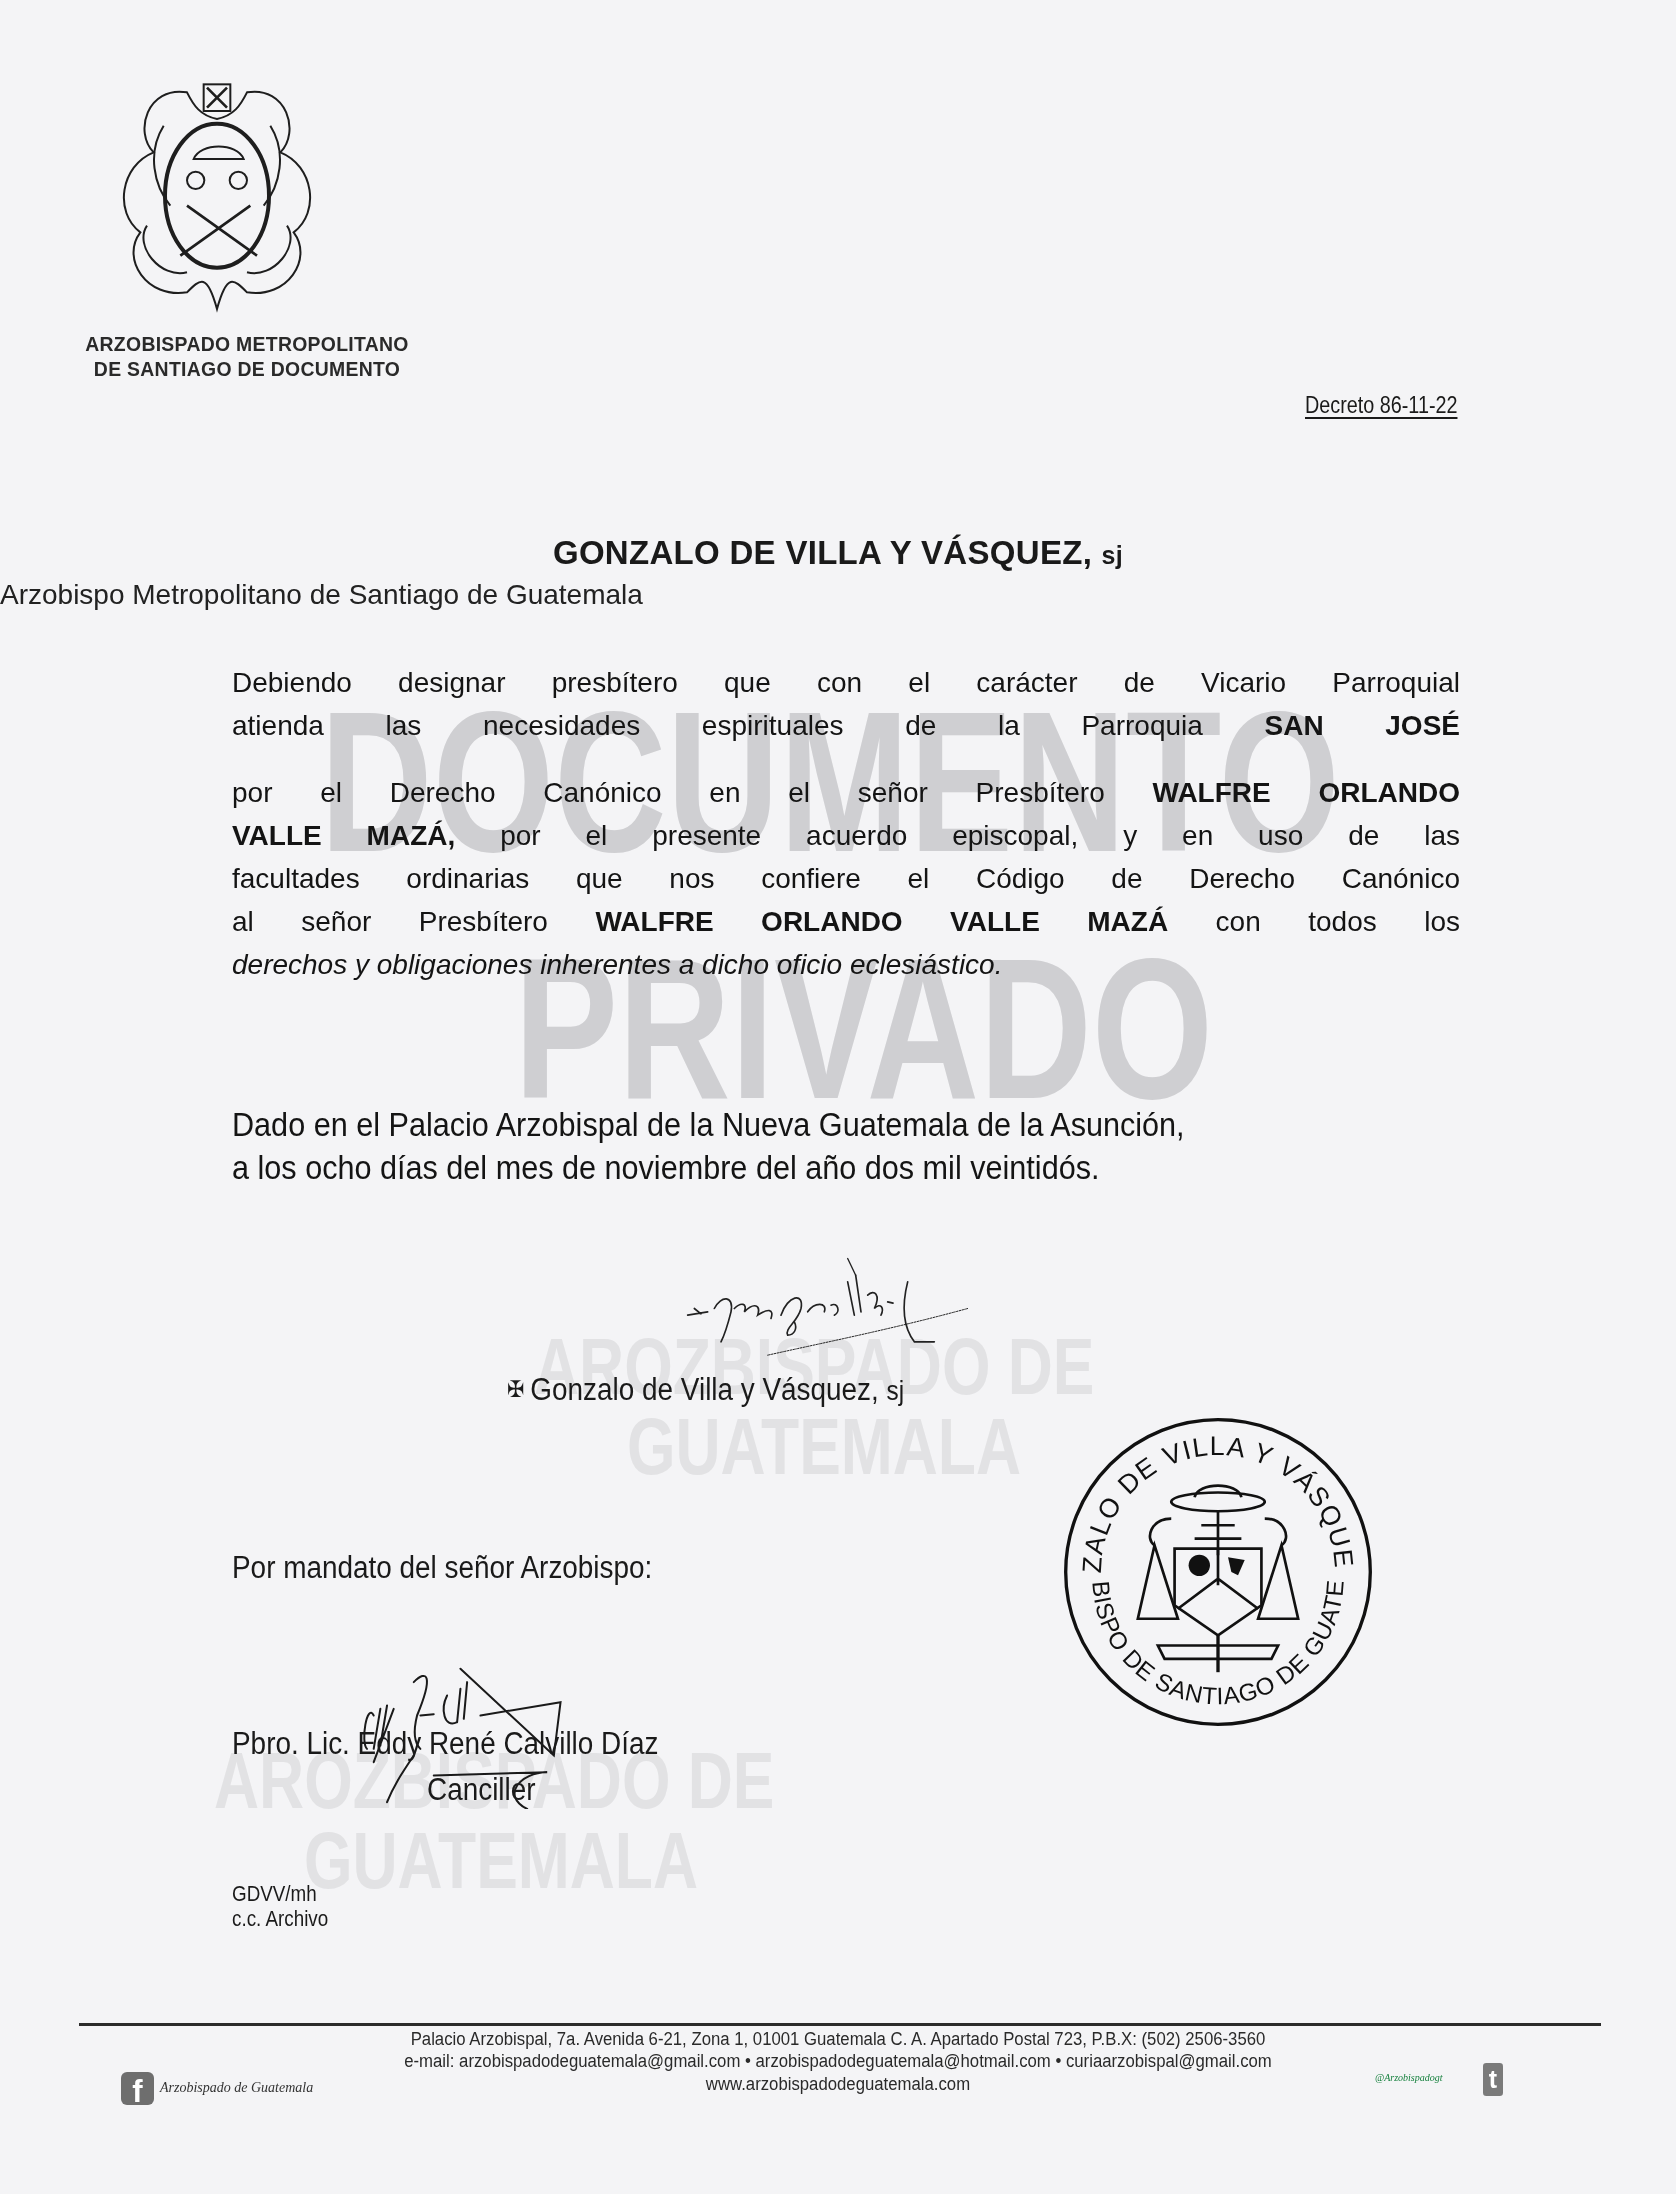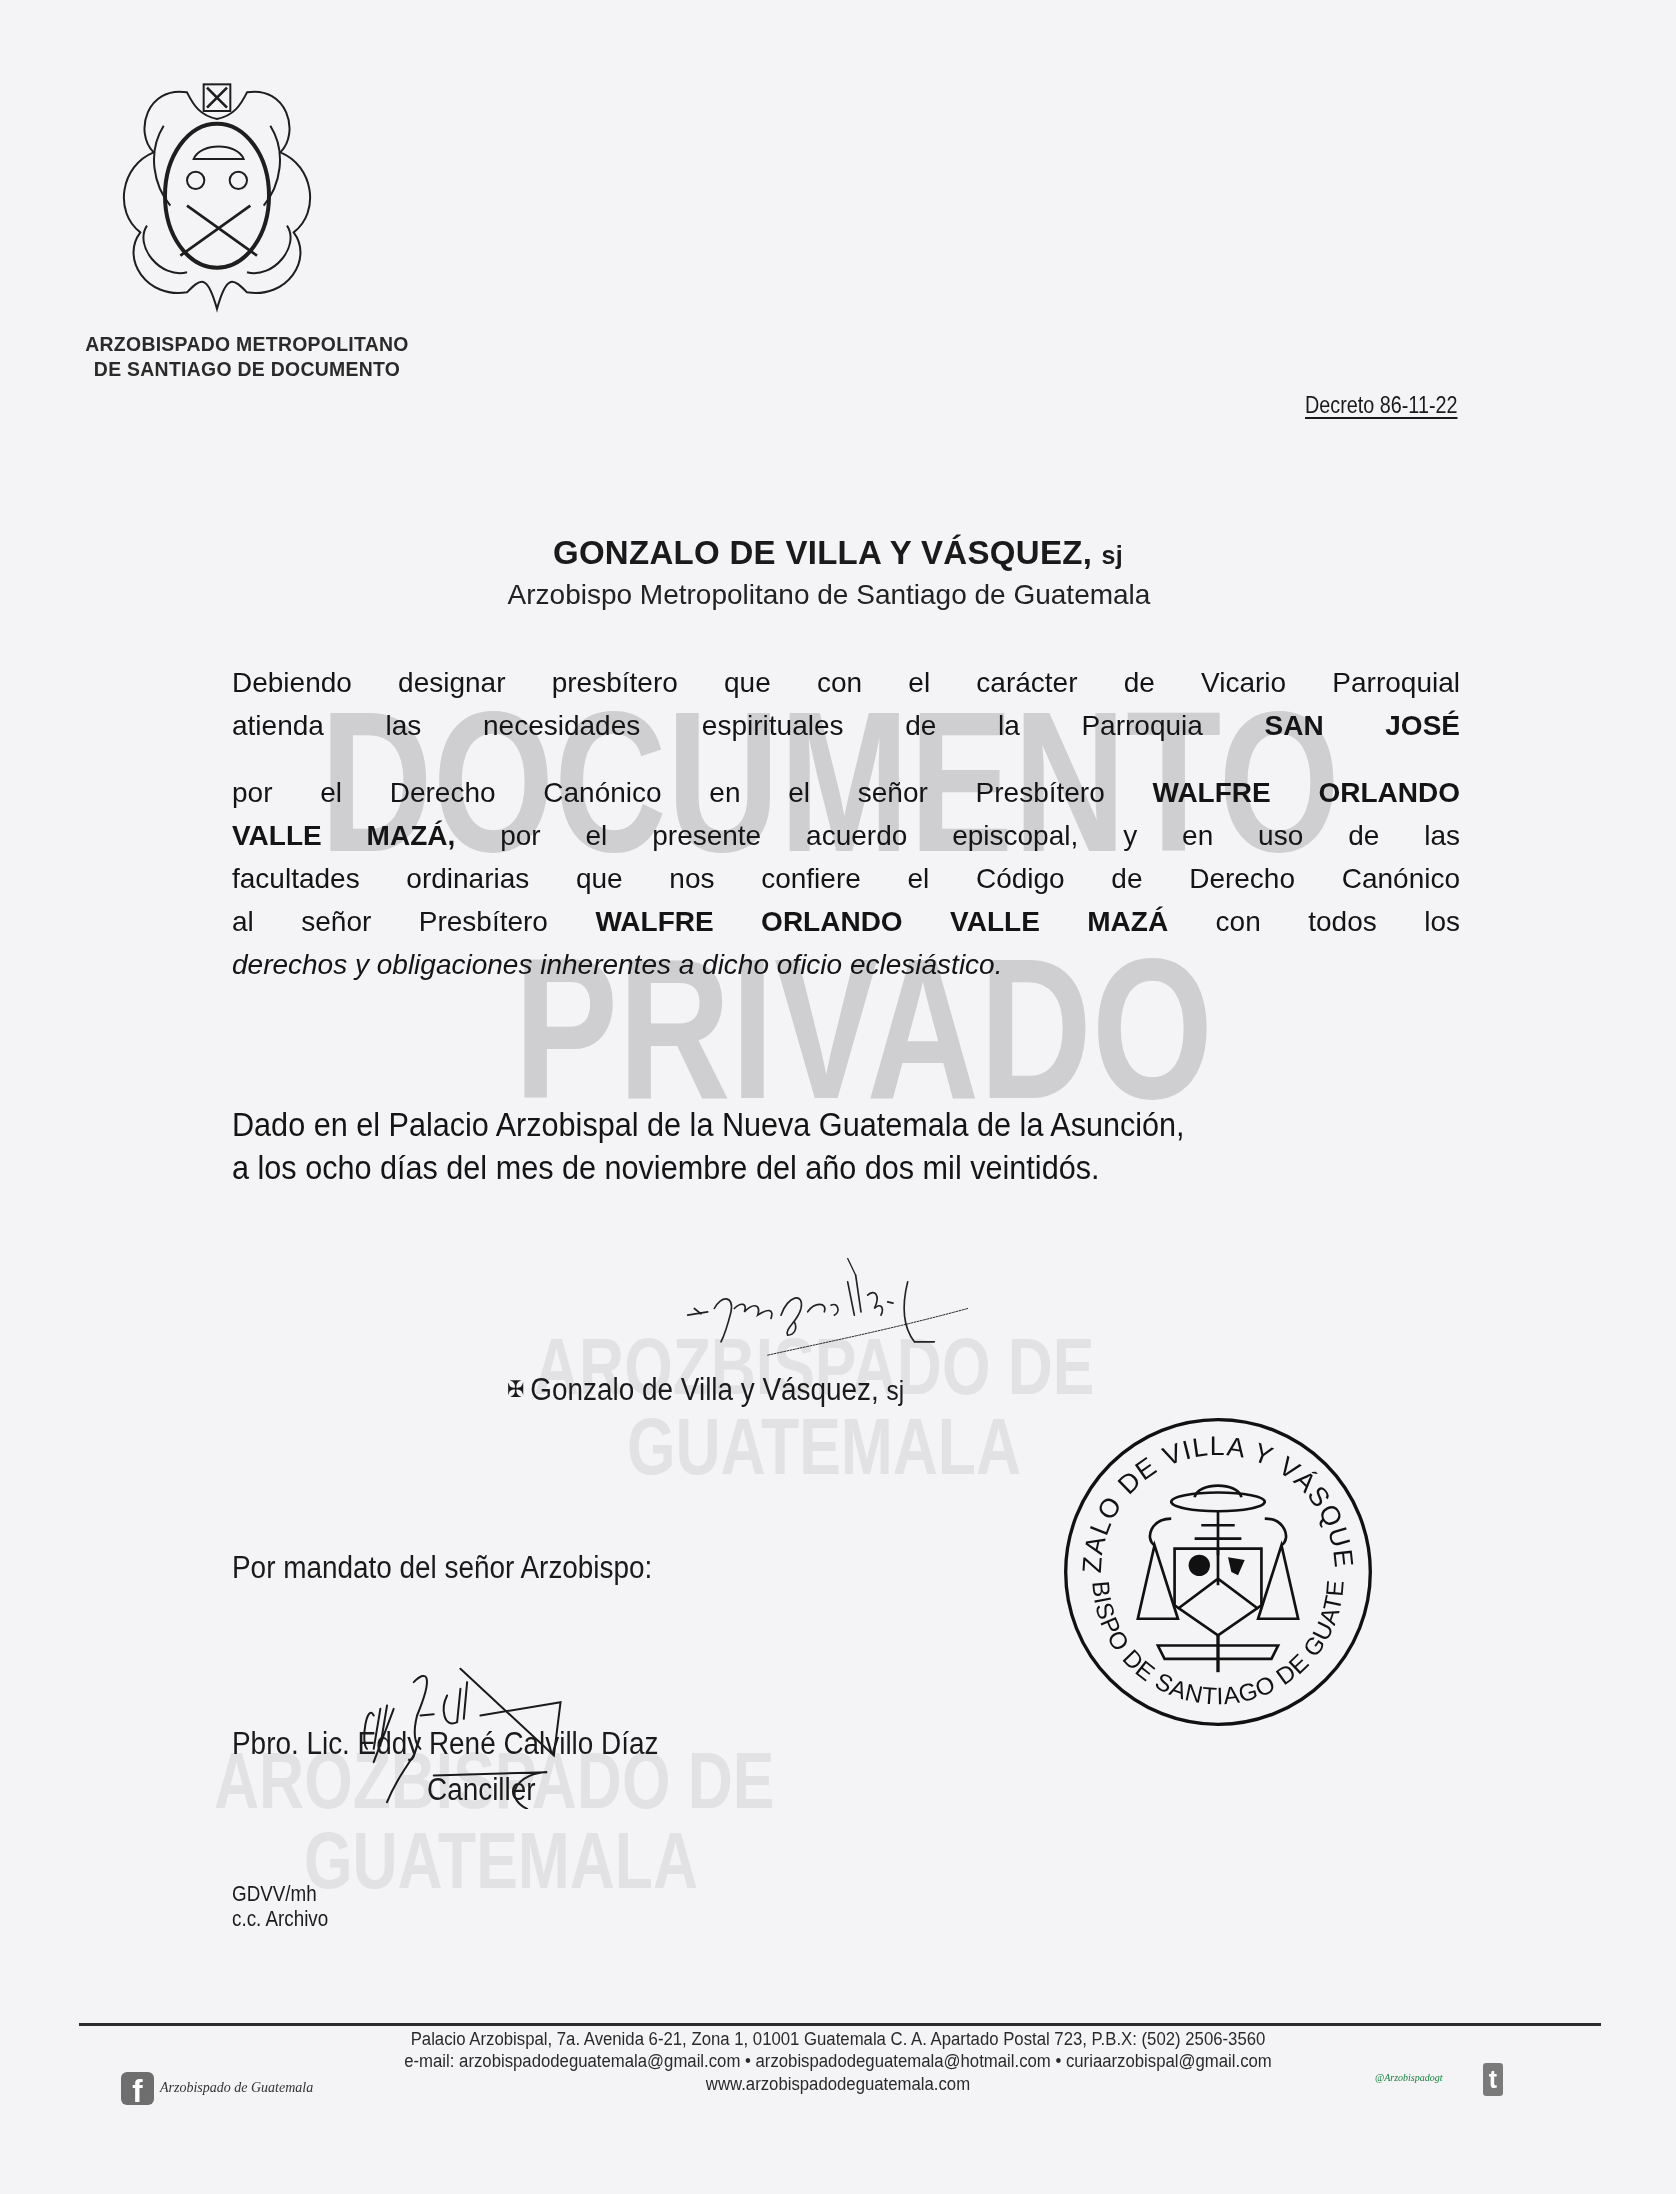--- a/index.html
+++ b/index.html
@@ -26,21 +26,21 @@
     transform: scaleX(0.86); transform-origin: left top;
   }
 
   
   #head-name {
     left: 0; width: 1676px; text-align: center; top: 534px;
     font-size: 33px; font-weight: bold; letter-spacing: 0.3px;
   }
   #head-name .sj { font-size: 25px; }
   #head-title {
-    left: 0; width: 1658px; text-align: center; top: 579px;
+    left: 0; width: 1658px; text-align: left; top: 579px;
     font-size: 28px; color: #222;
   }
 
   
   .wm {
     position: absolute; color: #c9c9cc; font-weight: bold;
     transform-origin: left top; white-space: nowrap; pointer-events: none;
     font-family: "Liberation Sans", sans-serif;
   }
   #wm-documento { left: 320px; top: 667px; font-size: 200px; transform: scaleX(0.78); color: #cfcfd2; }

